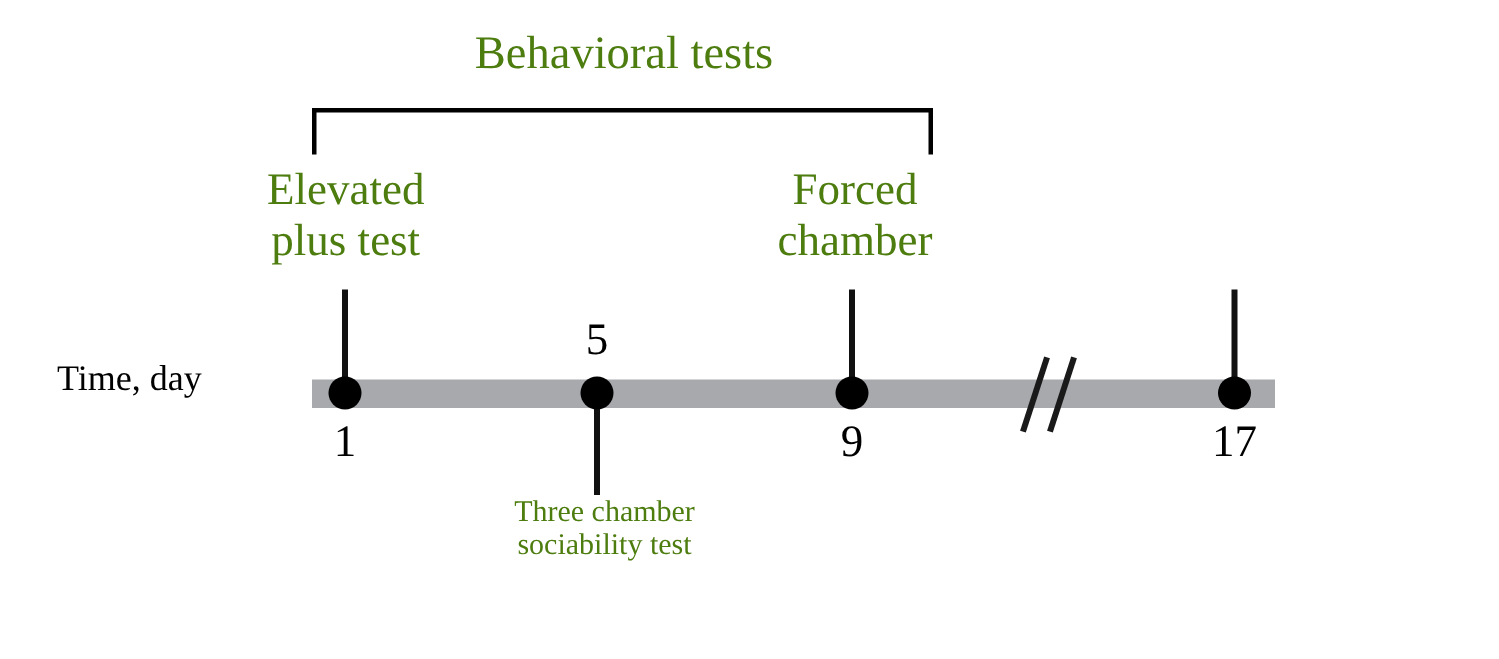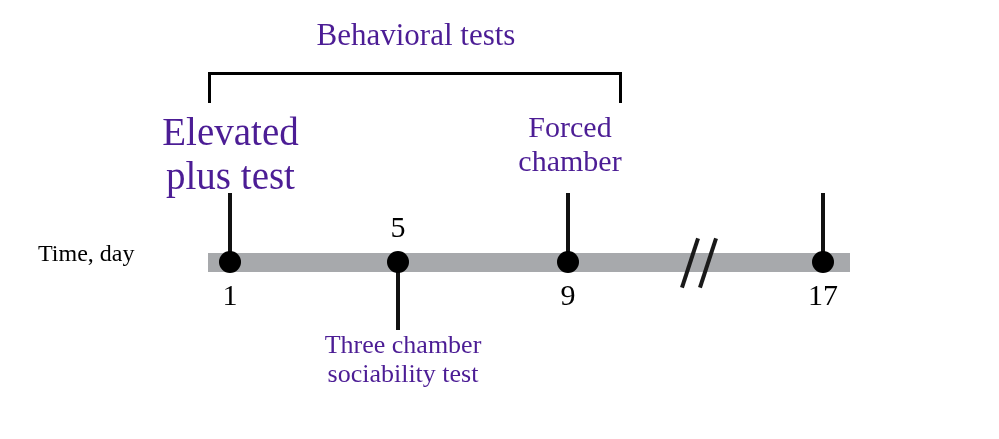--- a/index.html
+++ b/index.html
@@ -15,56 +15,56 @@
     font-family: "Liberation Serif", "DejaVu Serif", serif;
     color: #000000;
     overflow: hidden;
   }
 
   
   .lbl {
     position: absolute;
     text-align: center;
     line-height: 1.12;
-    color: #4c1d95;
+    color: #4d7c0f;
     white-space: nowrap;
     font-weight: 400;
   }
   .lbl.two-line { white-space: normal; }
 
   #group-title {
     left: 196px;
     top: 18px;
     width: 440px;
     font-size: 31px;
   }
 
   #label-epm {
     left: 128px;
     top: 110px;
     width: 205px;
-    font-size: 39px;
+    font-size: 30px;
   }
   #label-fs {
     left: 470px;
     top: 110px;
     width: 200px;
     font-size: 30px;
   }
   #label-sound {
     left: 666px;
     top: 110px;
     width: 320px;
     font-size: 30px;
   }
   #label-tcst {
     left: 258px;
     top: 330px;
     width: 290px;
-    font-size: 26px;
+    font-size: 20px;
   }
 
   #axis-title {
     position: absolute;
     left: 38px;
     top: 240px;
     width: 166px;
     text-align: left;
     font-size: 24px;
     white-space: nowrap;

